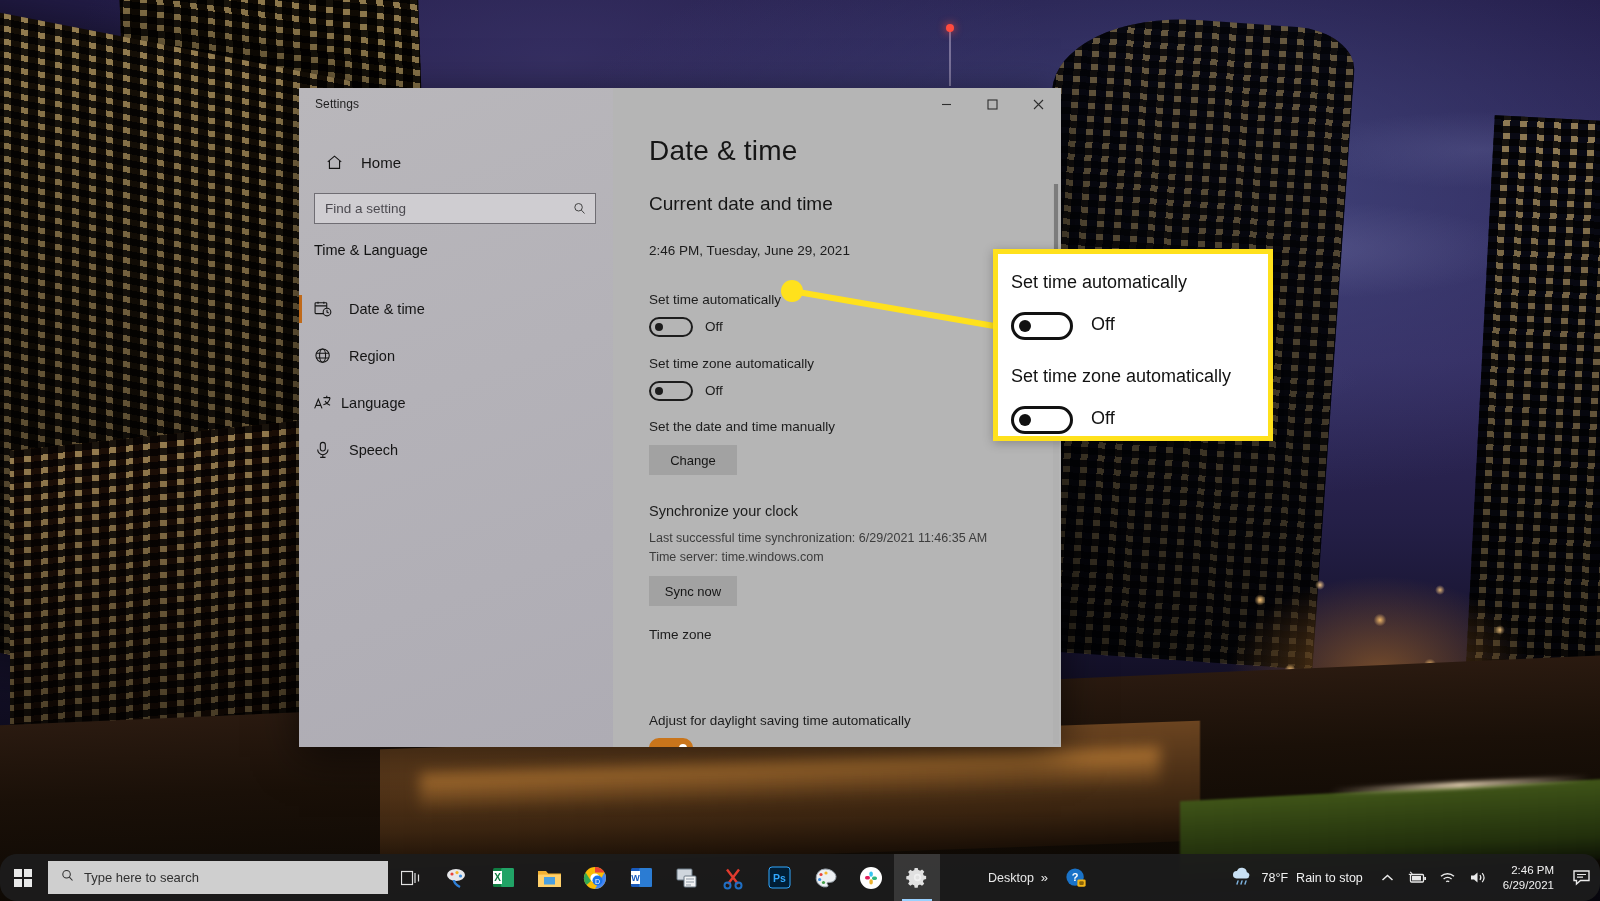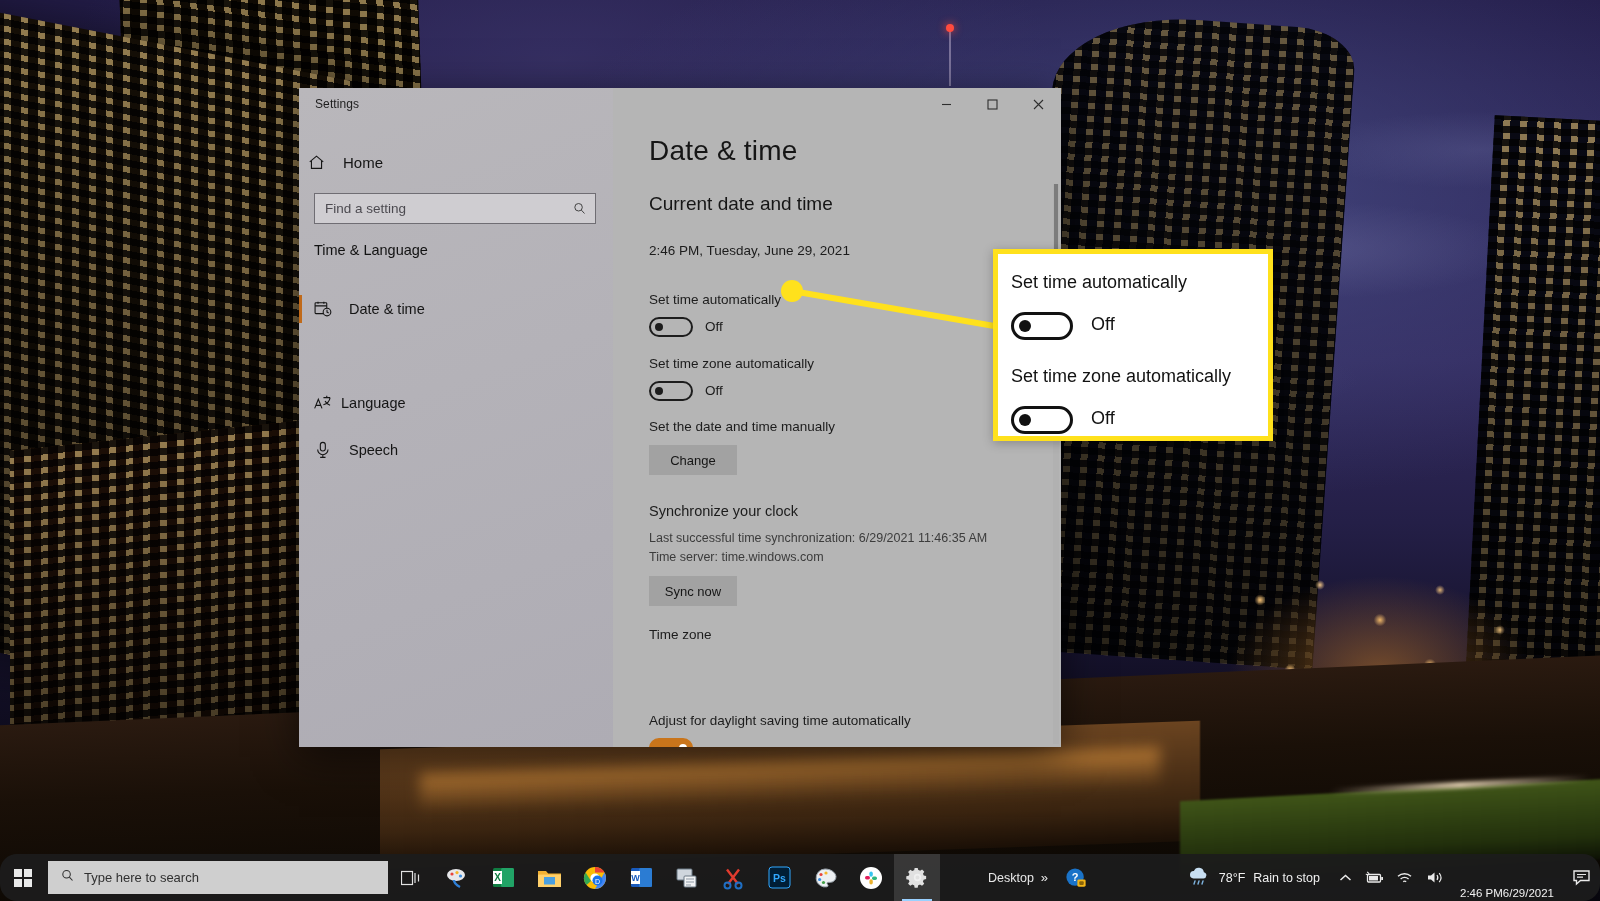--- a/index.html
+++ b/index.html
@@ -162,23 +162,23 @@
     width: 314px; height: 100%;
     background: linear-gradient(160deg, #b9b7bb 0%, #b4b2b8 45%, #aeacb4 100%);
     position: relative;
     flex: 0 0 314px;
   }
   #window-title {
     position: absolute; left: 16px; top: 9px;
     font-size: 12px; color: #1d1d1d; letter-spacing: .1px;
   }
   #nav-home {
-    position: absolute; left: 0; top: 54px;
+    position: absolute; left: 12px; top: 54px;
     width: 100%; height: 40px;
-    display: flex; align-items: center; padding-left: 8px; gap: 17px;
+    display: flex; align-items: center; padding-left: 14px; gap: 17px;
   }
   #nav-home .nav-label { font-size: 15px; color: #151515; }
   .home-ico { width: 19px; height: 19px; display: block; }
 
   #search-box {
     position: absolute; left: 15px; top: 105px;
     width: 282px; height: 31px;
     background: #cfcdd1;
     border: 1px solid #6f6d73;
     display: flex; align-items: center;
@@ -391,21 +391,21 @@
   #weather {
     display: flex; align-items: center; gap: 8px;
     padding: 0 10px 0 4px;
     color: #f0f0f0; font-size: 12.5px;
   }
   .tray-btn {
     width: 30px; height: 47px;
     display: flex; align-items: center; justify-content: center;
   }
   #clock {
-    display: flex; flex-direction: row; align-items: flex-end;
+    display: flex; flex-direction: column; align-items: flex-end;
     justify-content: center;
     padding: 0 10px; height: 47px;
     color: #f2f2f2; font-size: 11.5px; line-height: 15px;
   }
   #notif-btn { width: 36px; height: 47px; display: flex; align-items: center; justify-content: center; }
 </style>
 </head>
 <body>
 
 <div id="desktop">
@@ -458,20 +458,30 @@
           <svg viewBox="0 0 24 24" width="20" height="20" fill="none" stroke="#151515" stroke-width="1.3">
             <rect x="2.5" y="4.5" width="14" height="13" rx="1"></rect>
             <path d="M2.5 8.2h14M6 3.2v2.4M13 3.2v2.4"></path>
             <circle cx="16.8" cy="15.6" r="4.6" fill="#b4b2b8"></circle>
             <path d="M16.8 12.8v2.9l2 1.2"></path>
           </svg>
         </span>
         <span class="nav-label">Date &amp; time</span>
       </div>
 
+      <div class="nav-item" id="nav-item-1">
+        <span class="nav-ico">
+          <svg viewBox="0 0 24 24" width="20" height="20" fill="none" stroke="#151515" stroke-width="1.3">
+            <circle cx="11.5" cy="11.5" r="8"></circle>
+            <ellipse cx="11.5" cy="11.5" rx="3.6" ry="8"></ellipse>
+            <path d="M3.8 8.6h15.4M3.8 14.4h15.4"></path>
+          </svg>
+        </span>
+        <span class="nav-label">Region</span>
+      </div>
 
       <div class="nav-item" id="nav-item-2">
         <span class="nav-ico">
           <svg viewBox="0 0 24 24" width="20" height="20" fill="none" stroke="#151515" stroke-width="1.3">
             <path d="M2 18.5 6.4 7.5 10.8 18.5M3.6 14.8h5.6"></path>
             <path d="M12.5 5.5h8M16.5 3.4v2.1M20.5 5.5c-.6 4.2-3.4 7.2-8 8.6"></path>
             <path d="M14.5 9.6c1 2.4 3 4.2 6 5.1"></path>
           </svg>
         </span>
         <span class="nav-label">Language</span>

